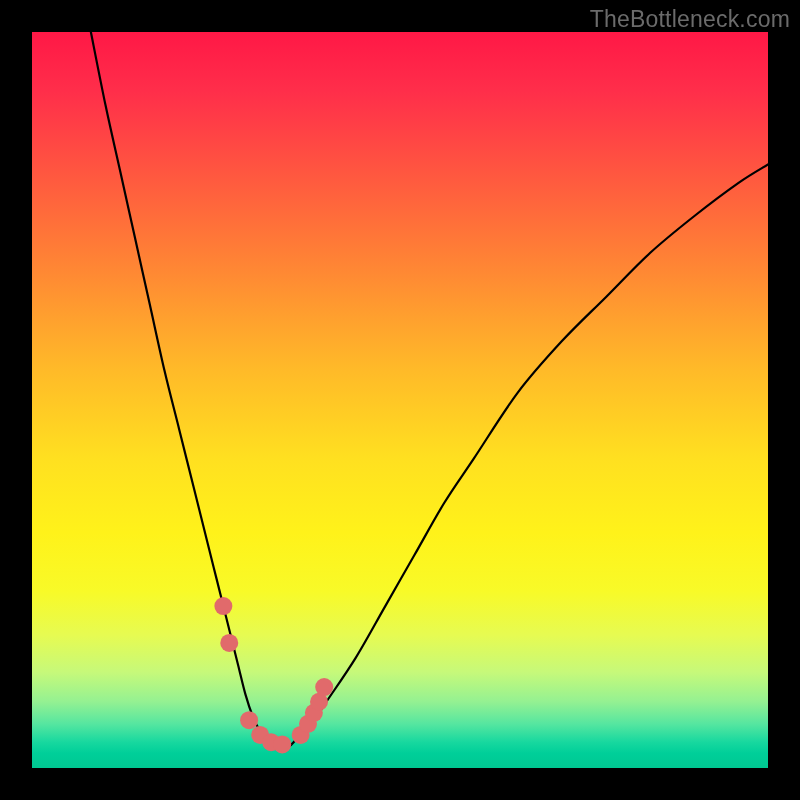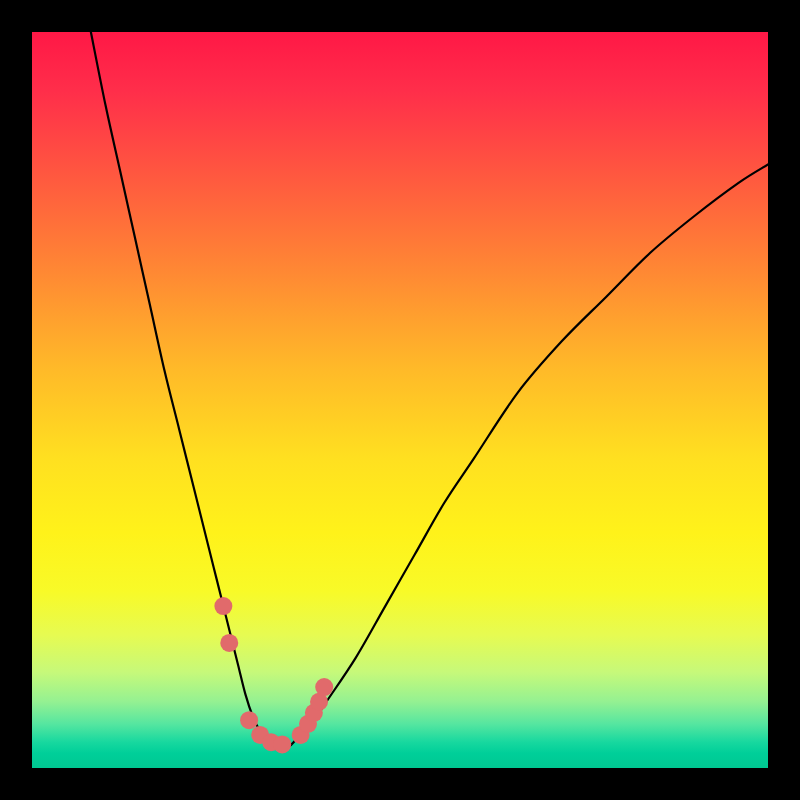--- a/index.html
+++ b/index.html
@@ -81,13 +81,14 @@
           <circle cx="239.20000000000002" cy="710.24" r="9" class="marker" fill="#e16a6b"></circle>
           <circle cx="250.24" cy="712.448" r="9" class="marker" fill="#e16a6b"></circle>
           <circle cx="268.64" cy="702.88" r="9" class="marker" fill="#e16a6b"></circle>
           <circle cx="276" cy="691.84" r="9" class="marker" fill="#e16a6b"></circle>
           <circle cx="281.888" cy="680.8" r="9" class="marker" fill="#e16a6b"></circle>
           <circle cx="287.04" cy="669.76" r="9" class="marker" fill="#e16a6b"></circle>
           <circle cx="292.192" cy="655.04" r="9" class="marker" fill="#e16a6b"></circle>
         </g>
     </svg>
   </div>
+  <div class="watermark">TheBottleneck.com</div>
 </div>
 
 </body></html>

